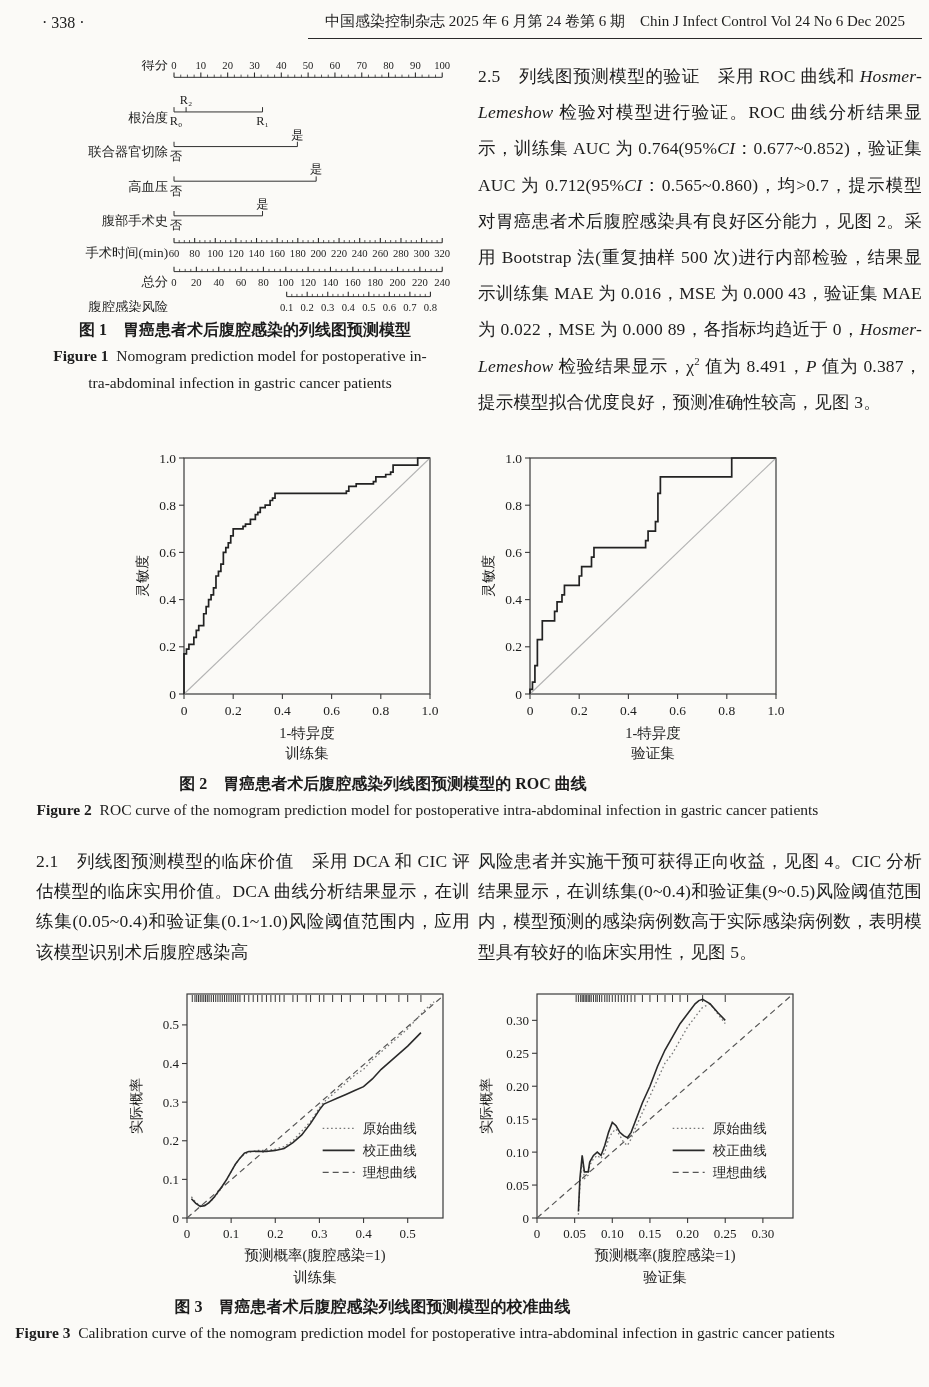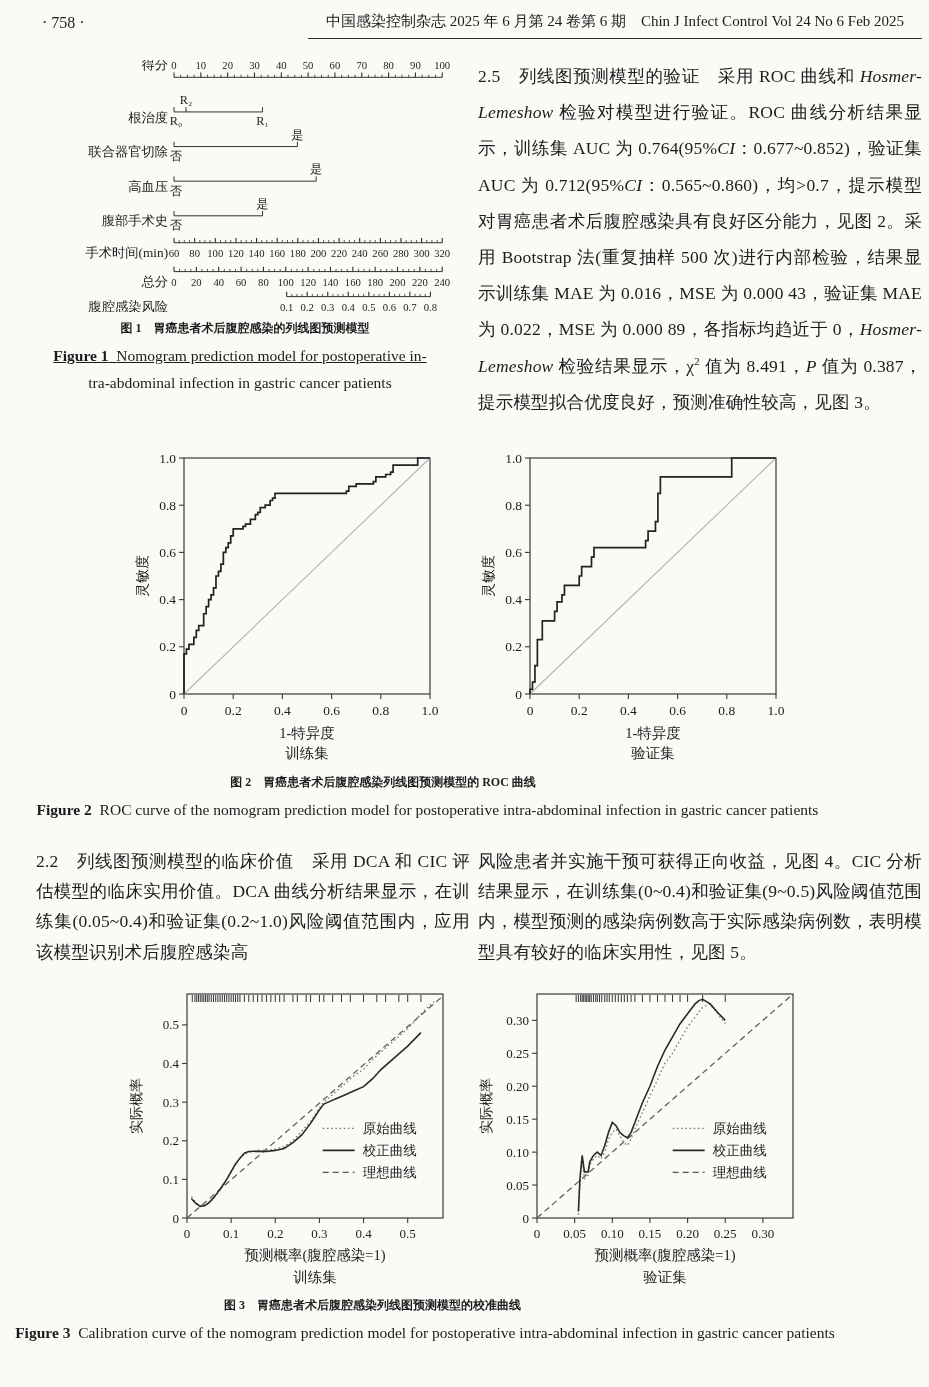--- a/index.html
+++ b/index.html
@@ -9,31 +9,31 @@
     font-family:"Liberation Serif","DejaVu Serif",serif;
     overflow:hidden;
   }
   .abs{position:absolute;}
   .just{text-align:justify;}
   .cap{text-align:center;}
   .it{font-style:italic;}
   .hd{font-weight:normal;}
   sup{font-size:0.62em;line-height:0;}
   .body-text{font-size:17.5px;letter-spacing:0.2px;}
-  .caption-zh{font-weight:bold;font-size:12px;}
+  .caption-zh{font-weight:bold;font-size:16px;}
   .caption-en{font-size:15.5px;}
   .caption-en .fig-label{font-weight:bold;}
   .header-journal{border-bottom:1.6px solid #2a2a2a;padding-bottom:7px;}
   svg text{font-family:"Liberation Serif","DejaVu Serif",serif;}
 </style>
 </head>
 <body>
 
-<div class="abs" style="left:42px;top:14px;font-size:16px;">· 758 ·</div>
-<div class="abs header-journal" style="left:308px;top:12px;width:614px;text-align:center;font-size:15px;">中国感染控制杂志 2025 年 6 月第 24 卷第 6 期　Chin J Infect Control Vol 24 No 6 Feb 2025</div>
+<div class="abs" style="left:42px;top:14px;font-size:16px;">· 338 ·</div>
+<div class="abs header-journal" style="left:308px;top:12px;width:614px;text-align:center;font-size:15px;">中国感染控制杂志 2025 年 6 月第 24 卷第 6 期　Chin J Infect Control Vol 24 No 6 Dec 2025</div>
 
 <div class="abs" style="left:34px;top:60px;width:428px;" id="nomogram-holder"><svg viewBox="0 0 430 262" width="424" height="252" preserveAspectRatio="none">
       <line x1="142" y1="18" x2="414" y2="18" stroke="#2b2b2b" stroke-width="1"></line>
       <line x1="142" y1="18" x2="142" y2="13" stroke="#2b2b2b" stroke-width="1.1"></line>
       <text x="142" y="9" font-size="10.8" text-anchor="middle" fill="#1c1c1c">0</text>
       <line x1="148.8" y1="18" x2="148.8" y2="15.2" stroke="#2b2b2b" stroke-width="0.8"></line>
       <line x1="155.6" y1="18" x2="155.6" y2="15.2" stroke="#2b2b2b" stroke-width="0.8"></line>
       <line x1="162.4" y1="18" x2="162.4" y2="15.2" stroke="#2b2b2b" stroke-width="0.8"></line>
       <line x1="169.2" y1="18" x2="169.2" y2="13" stroke="#2b2b2b" stroke-width="1.1"></line>
       <text x="169.2" y="9" font-size="10.8" text-anchor="middle" fill="#1c1c1c">10</text>
@@ -276,21 +276,21 @@
       <line x1="381.20457142857146" y1="246" x2="381.20457142857146" y2="241" stroke="#2b2b2b" stroke-width="1.1"></line>
       <text x="381.20457142857146" y="261" font-size="10.8" text-anchor="middle" fill="#1c1c1c">0.7</text>
       <line x1="386.4114285714286" y1="246" x2="386.4114285714286" y2="243.2" stroke="#2b2b2b" stroke-width="0.8"></line>
       <line x1="391.6182857142858" y1="246" x2="391.6182857142858" y2="243.2" stroke="#2b2b2b" stroke-width="0.8"></line>
       <line x1="396.8251428571429" y1="246" x2="396.8251428571429" y2="243.2" stroke="#2b2b2b" stroke-width="0.8"></line>
       <line x1="402.03200000000004" y1="246" x2="402.03200000000004" y2="241" stroke="#2b2b2b" stroke-width="1.1"></line>
       <text x="402.03200000000004" y="261" font-size="10.8" text-anchor="middle" fill="#1c1c1c">0.8</text>
       <text x="136" y="261" font-size="13.5" text-anchor="end" fill="#1c1c1c">腹腔感染风险</text>
     </svg></div>
 <div class="abs cap caption-zh" style="left:30px;top:320px;width:430px;">图 1　胃癌患者术后腹腔感染的列线图预测模型</div>
-<div class="abs cap caption-en" style="left:14px;top:347px;width:452px;text-decoration:underline;">
+<div class="abs cap caption-en" style="left:14px;top:347px;width:452px;">
   <span class="fig-label">Figure 1</span>&nbsp;&nbsp;<span>Nomogram prediction model for postoperative in-</span>
 </div>
 <div class="abs cap caption-en" style="left:14px;top:374px;width:452px;font-family:Liberation Serif, serif;">
   <span>tra-abdominal infection in gastric cancer patients</span>
 </div>
 
 <div class="abs just body-text" style="left:478px;top:58px;width:444px;line-height:36.2px;"><span class="hd">2.5　列线图预测模型的验证</span><span>　采用 ROC 曲线和 </span><span class="it">Hosmer-Lemeshow</span><span> 检验对模型进行验证。ROC 曲线分析结果显示，训练集 AUC 为 0.764(95%</span><span class="it">CI</span><span>：0.677~0.852)，验证集 AUC 为 0.712(95%</span><span class="it">CI</span><span>：0.565~0.860)，均&gt;0.7，提示模型对胃癌患者术后腹腔感染具有良好区分能力，见图 2。采用 Bootstrap 法(重复抽样 500 次)进行内部检验，结果显示训练集 MAE 为 0.016，MSE 为 0.000 43，验证集 MAE 为 0.022，MSE 为 0.000 89，各指标均趋近于 0，</span><span class="it">Hosmer-Lemeshow</span><span> 检验结果显示，χ</span><sup>2</sup><span> 值为 8.491，</span><span class="it">P</span><span> 值为 0.387，提示模型拟合优度良好，预测准确性较高，见图 3。</span></div>
 
 <div class="abs" style="left:0;top:448px;width:929px;display:flex;justify-content:center;gap:26px;">
   <div id="roc-train"><svg viewBox="0 0 320 314" width="320" height="314">
@@ -356,21 +356,21 @@
         <text x="175" y="310" font-size="14.5" text-anchor="middle" fill="#1c1c1c">验证集</text>
         <line x1="52" y1="246" x2="298" y2="10" stroke="#b3b3b3" stroke-width="1.1"></line>
         <path d="M 52 246 L 52 246 L 52 241.28 L 54.46 241.28 L 54.46 234.2 L 56.92 234.2 L 56.92 227.12 L 56.92 227.12 L 56.92 217.68 L 59.38 217.68 L 59.38 210.6 L 59.38 210.6 L 59.38 201.16 L 59.38 201.16 L 59.38 191.72 L 64.3 191.72 L 64.3 182.28 L 64.3 182.28 L 64.3 172.84 L 76.6 172.84 L 76.6 163.4 L 79.06 163.4 L 79.06 153.95999999999998 L 83.98 153.95999999999998 L 83.98 146.88 L 86.44 146.88 L 86.44 137.44 L 101.2 137.44 L 101.2 128 L 103.66 128 L 103.66 118.55999999999999 L 113.5 118.55999999999999 L 113.5 109.12 L 115.96000000000001 109.12 L 115.96000000000001 99.68 L 167.62 99.68 L 167.62 92.6 L 170.07999999999998 92.6 L 170.07999999999998 83.16000000000003 L 177.46 83.16000000000003 L 177.46 73.72 L 179.92000000000002 73.72 L 179.92000000000002 64.28 L 179.92000000000002 64.28 L 179.92000000000002 45.400000000000006 L 182.38 45.400000000000006 L 182.38 28.879999999999995 L 253.72 28.879999999999995 L 253.72 10 L 298 10 L 298 10 L 298 10" fill="none" stroke="#222" stroke-width="1.7"></path>
       </svg></div>
 </div>
 <div class="abs cap caption-zh" style="left:0;top:774px;width:766px;">图 2　胃癌患者术后腹腔感染列线图预测模型的 ROC 曲线</div>
 <div class="abs cap caption-en" style="left:0;top:801px;width:855px;">
   <span class="fig-label">Figure 2</span>&nbsp;&nbsp;<span>ROC curve of the nomogram prediction model for postoperative intra-abdominal infection in gastric cancer patients</span>
 </div>
 
-<div class="abs just body-text" style="left:36px;top:846px;width:434px;line-height:30.2px;"><span class="hd">2.2　列线图预测模型的临床价值</span><span>　采用 DCA 和 CIC 评估模型的临床实用价值。DCA 曲线分析结果显示，在训练集(0.05~0.4)和验证集(0.2~1.0)风险阈值范围内，应用该模型识别术后腹腔感染高</span></div>
+<div class="abs just body-text" style="left:36px;top:846px;width:434px;line-height:30.2px;"><span class="hd">2.1　列线图预测模型的临床价值</span><span>　采用 DCA 和 CIC 评估模型的临床实用价值。DCA 曲线分析结果显示，在训练集(0.05~0.4)和验证集(0.1~1.0)风险阈值范围内，应用该模型识别术后腹腔感染高</span></div>
 <div class="abs just body-text" style="left:478px;top:846px;width:444px;line-height:30.2px;"><span>风险患者并实施干预可获得正向收益，见图 4。CIC 分析结果显示，在训练集(0~0.4)和验证集(9~0.5)风险阈值范围内，模型预测的感染病例数高于实际感染病例数，表明模型具有较好的临床实用性，见图 5。</span></div>
 
 <div class="abs" style="left:0;top:986px;width:929px;display:flex;justify-content:center;gap:20px;">
   <div id="cal-train"><svg viewBox="0 0 330 302" width="330" height="302">
         <rect x="62" y="8" width="256" height="224" fill="none" stroke="#3a3a3a" stroke-width="1.2"></rect>
         <line x1="62" y1="232" x2="62" y2="237" stroke="#3a3a3a" stroke-width="1.1"></line>
         <text x="62" y="252" font-size="13" text-anchor="middle" fill="#1c1c1c">0</text>
         <line x1="62" y1="232" x2="57" y2="232" stroke="#3a3a3a" stroke-width="1.1"></line>
         <text x="54" y="236.5" font-size="13" text-anchor="end" fill="#1c1c1c">0</text>
         <line x1="106.13793103448276" y1="232" x2="106.13793103448276" y2="237" stroke="#3a3a3a" stroke-width="1.1"></line>

